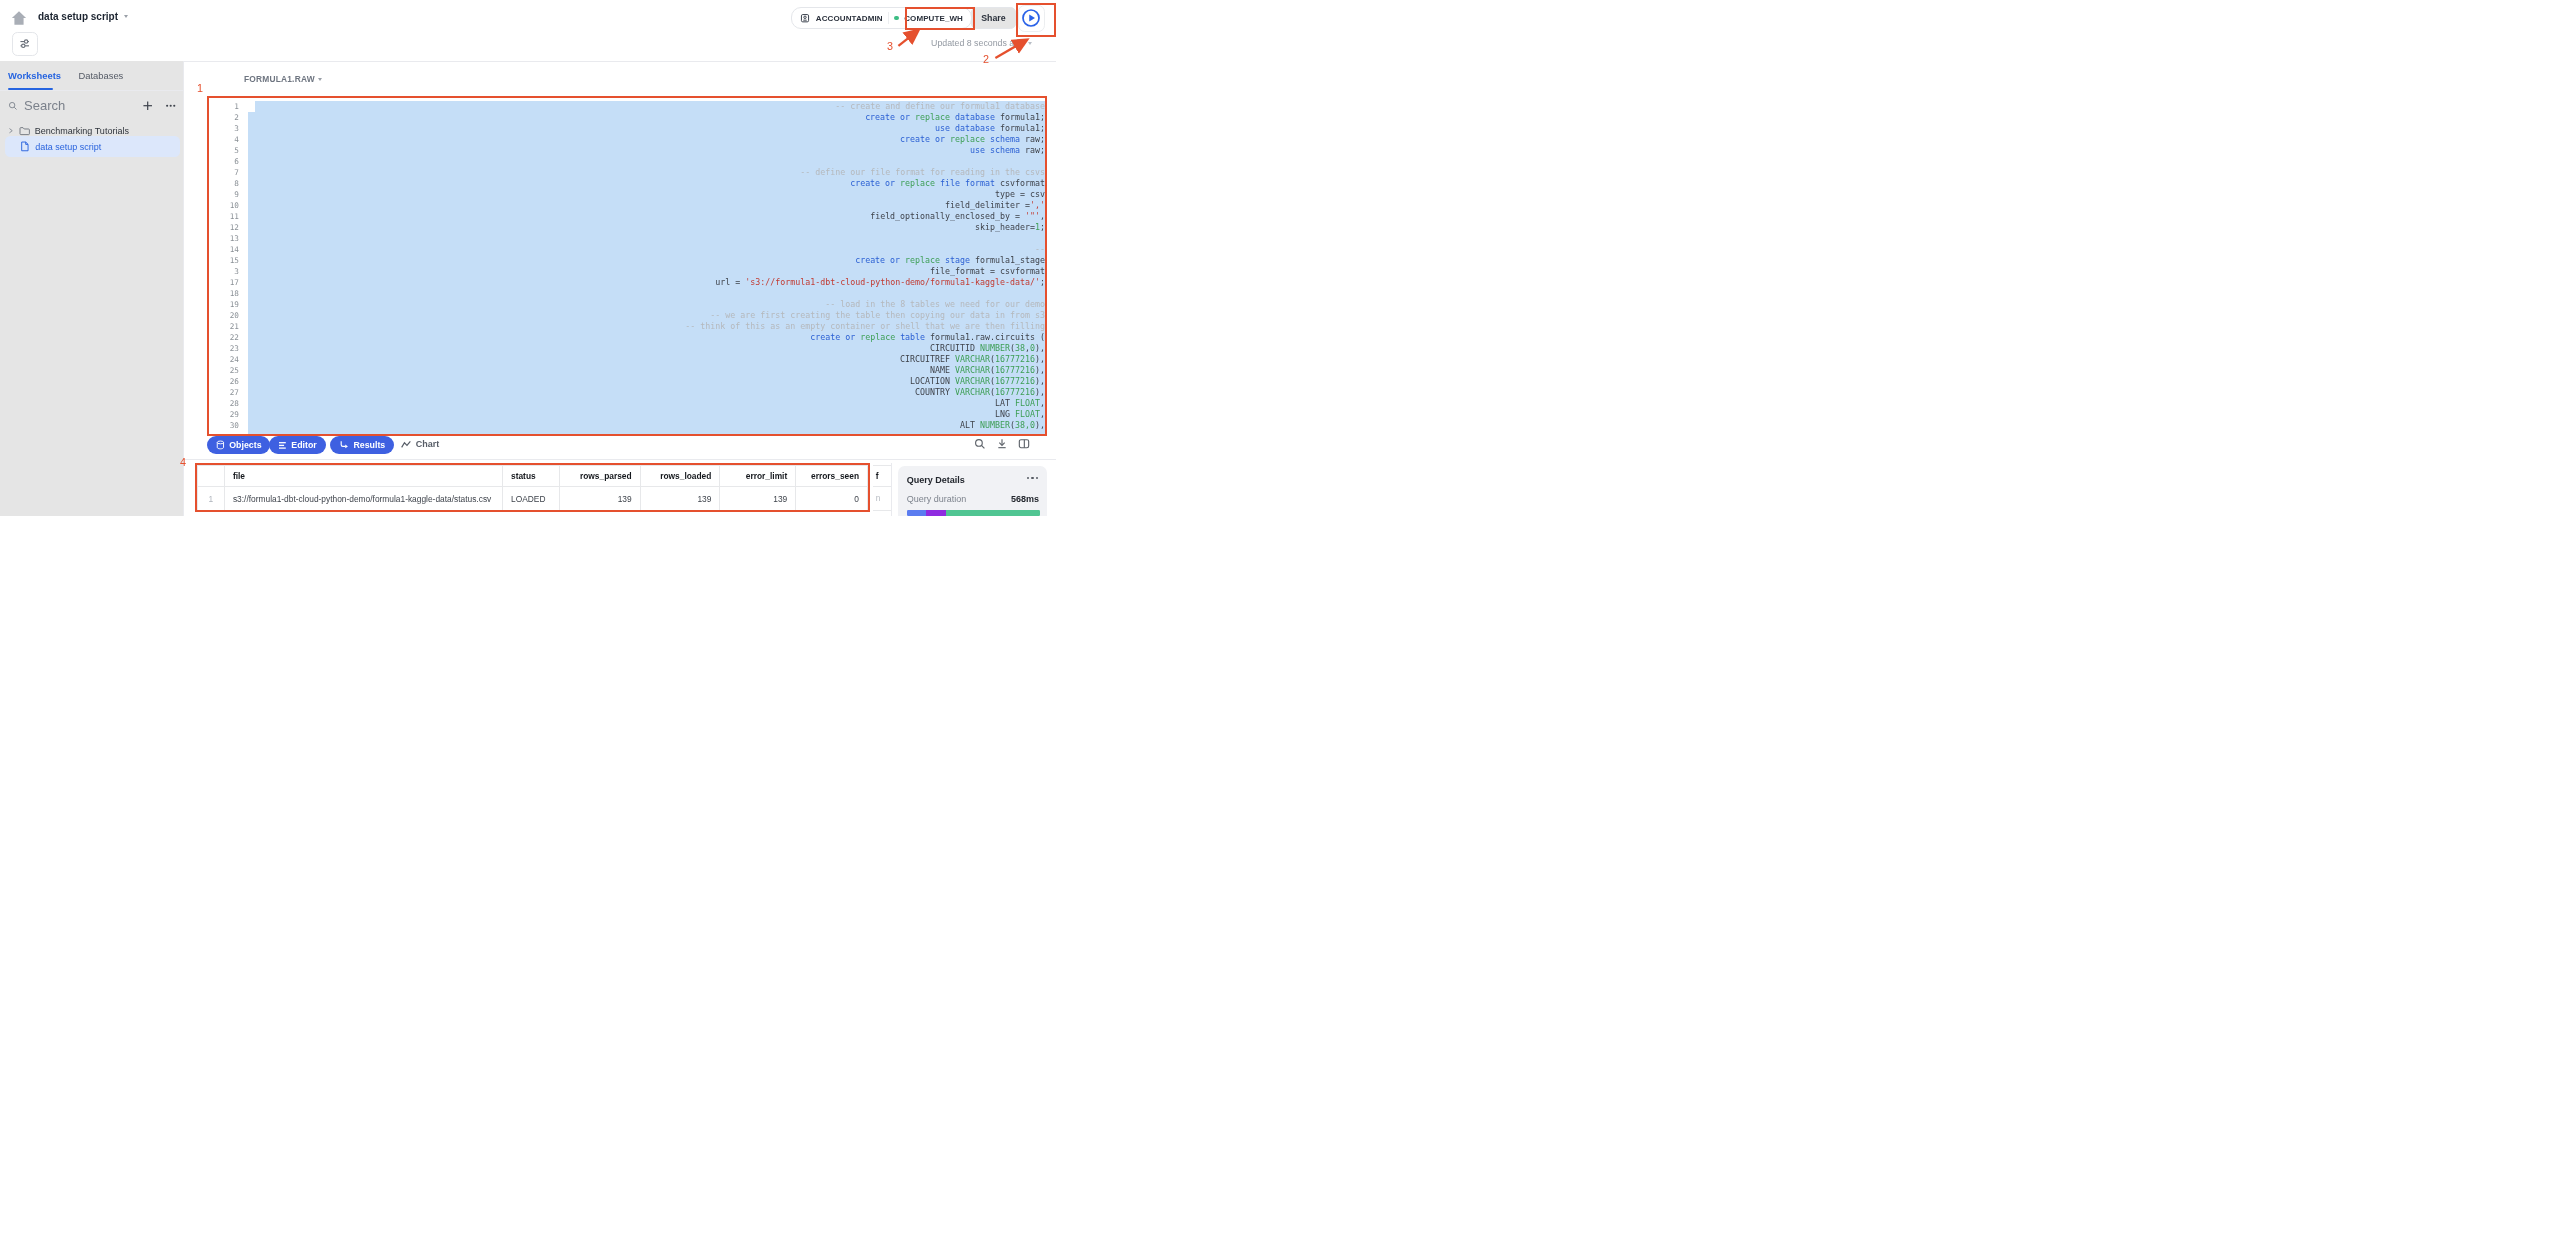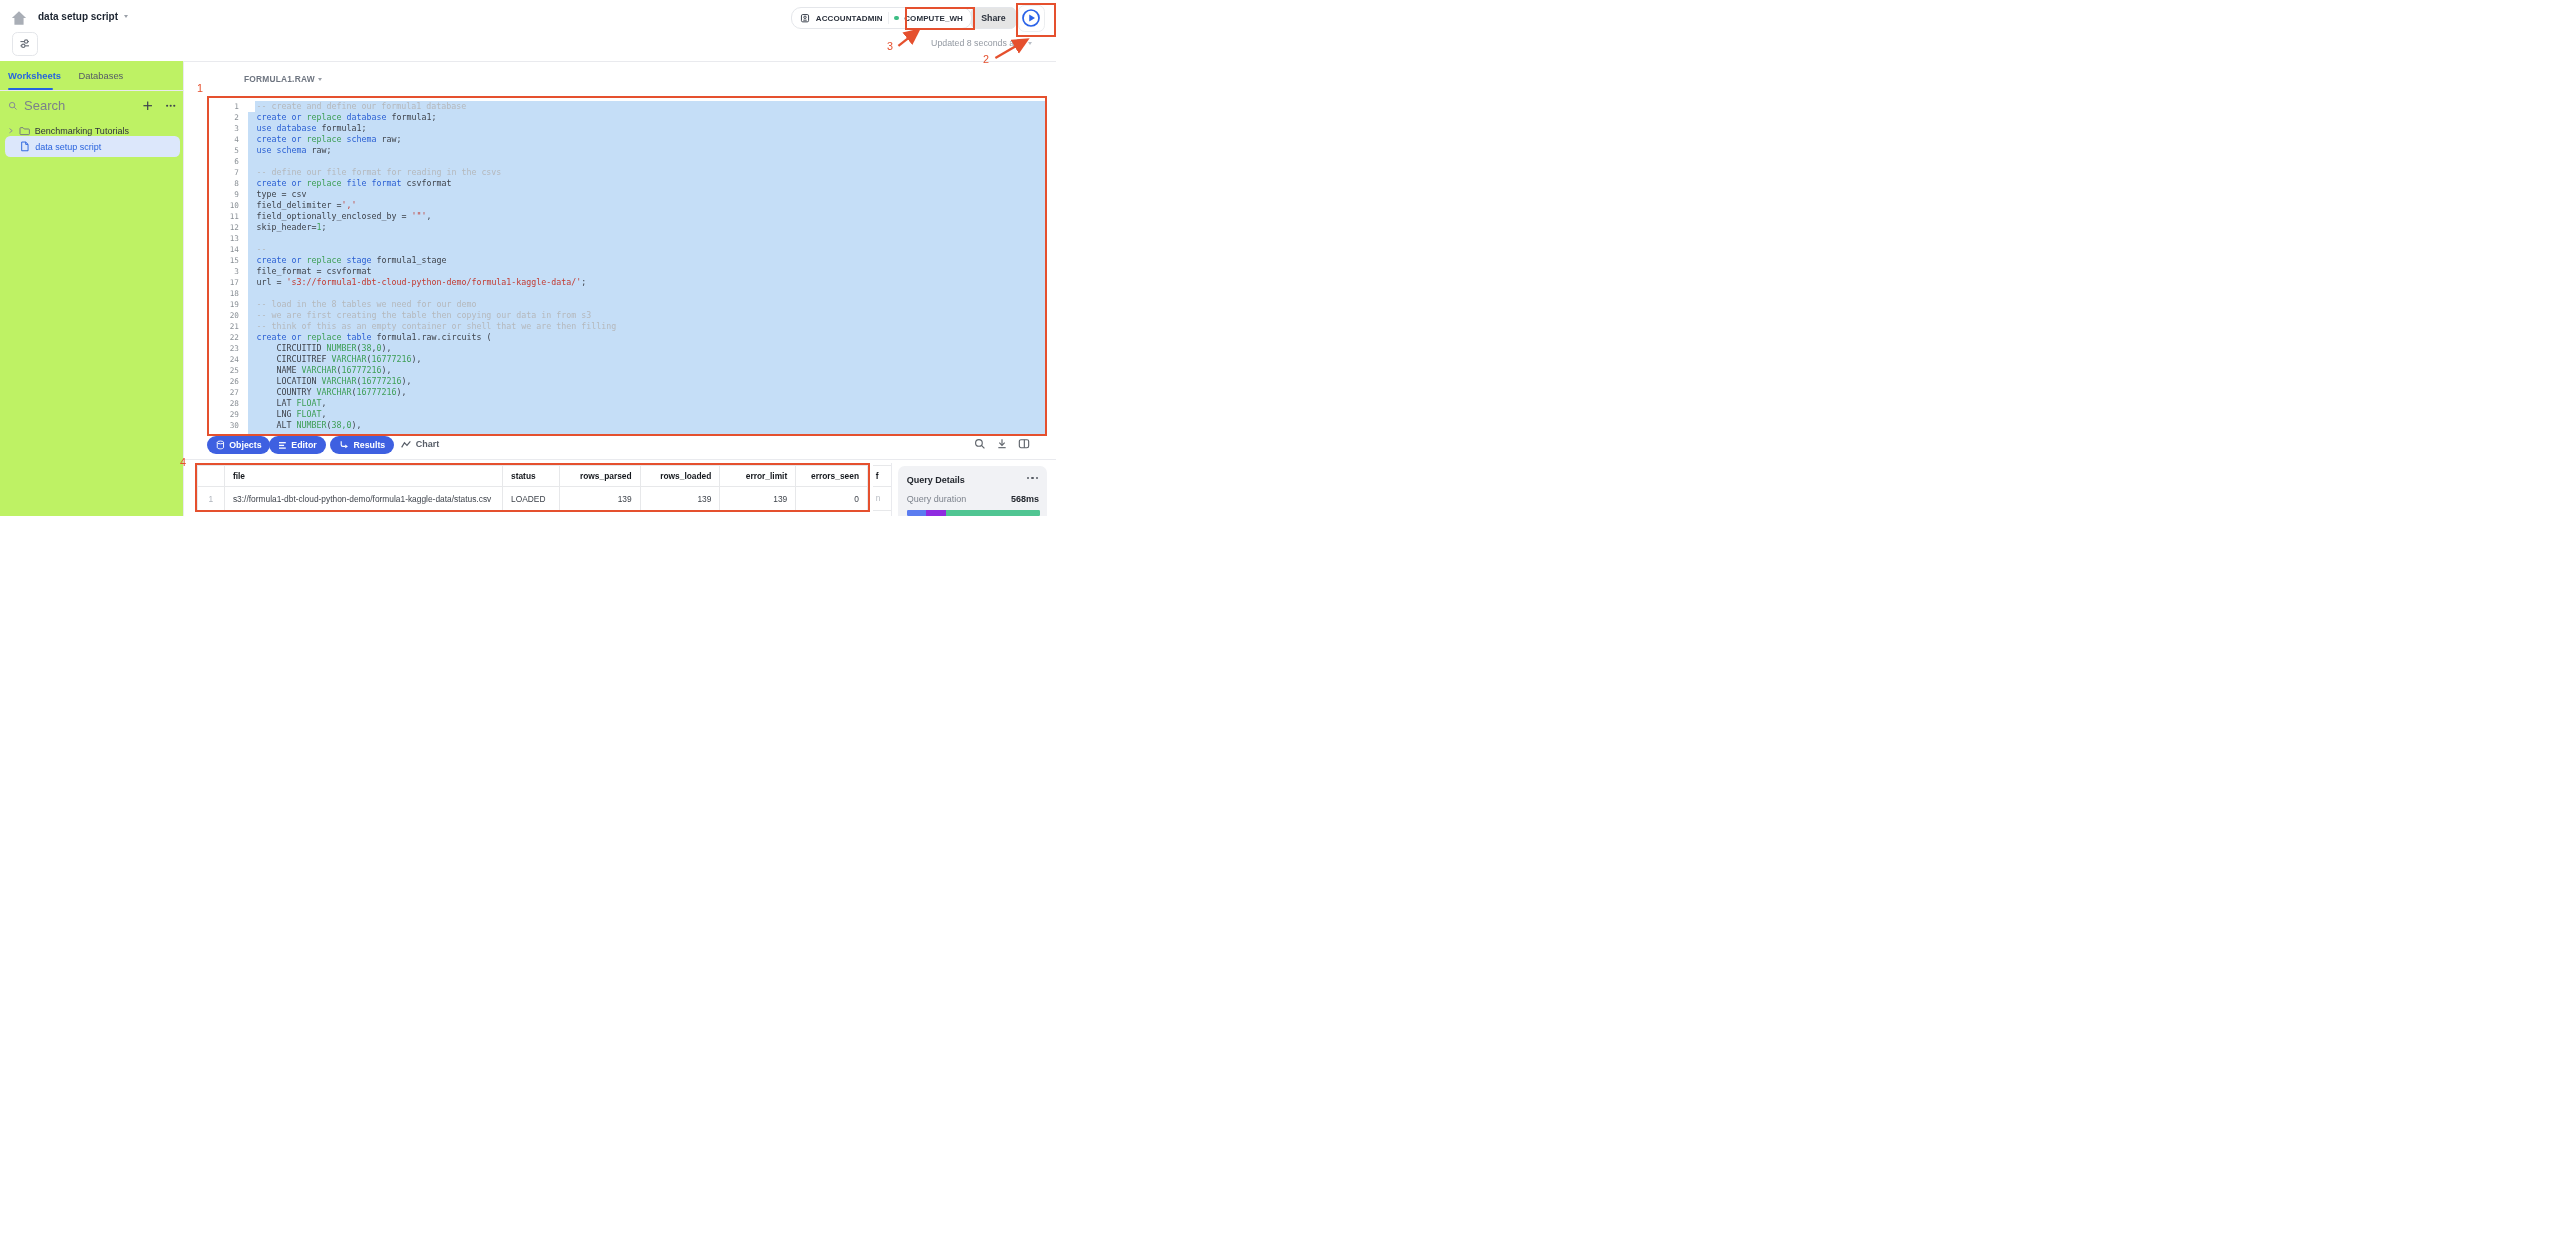--- a/index.html
+++ b/index.html
@@ -25,41 +25,41 @@
            display:grid;place-items:center;cursor:pointer;}
   .updated{right:24px;top:38px;display:flex;align-items:center;gap:4px;font-size:8.8px;color:#9298a1;}
   .hdr-line{left:183px;right:0;top:61px;height:0.7px;background:#e9eaee;}
 
   
   .ann{border:2px solid #e5502e;z-index:40;pointer-events:none;}
   .ann-label{color:#e5502e;font-size:10.8px;font-weight:500;z-index:41;pointer-events:none;}
   #ann-svg{left:0;top:0;z-index:40;pointer-events:none;}
 
   
-  .sidebar{left:0;top:61px;width:183px;bottom:0;background:#bef264;border-right:0.7px solid #e9eaee;}
+  .sidebar{left:0;top:61px;width:183px;bottom:0;background:#e5e5e5;border-right:0.7px solid #e9eaee;}
   .sb-tabs{position:absolute;left:8px;top:9.4px;display:flex;gap:17.5px;font-size:9.4px;}
   .sb-tab-active{color:#2664e0;font-weight:700;cursor:pointer;}
   .sb-tab{color:#555b66;font-weight:400;cursor:pointer;}
   .sb-underline{position:absolute;left:8px;top:27px;width:45px;height:2px;background:#2664e0;border-radius:1.3px;}
   .sb-tabline{position:absolute;left:0;right:0;top:29px;height:0.7px;background:#e9eaee;}
   .sb-search{position:absolute;left:8px;right:6.7px;top:36px;height:17.5px;display:flex;align-items:center;gap:6px;}
   .sb-search .ph{flex:1;font-size:13px;color:#7b818b;}
   .sb-row1{position:absolute;left:6.7px;right:4px;top:62px;height:16px;display:flex;align-items:center;gap:4.7px;
            font-size:9px;color:#2f343c;cursor:pointer;}
   .sb-selected{position:absolute;left:5.4px;right:3.4px;top:75px;height:21px;background:#dce7fb;border-radius:5.4px;
                display:flex;align-items:center;gap:5.4px;padding-left:15px;font-size:9px;font-weight:500;color:#2a63dd;cursor:pointer;}
 
   
   .sheet-tab{left:244px;top:74px;display:flex;align-items:center;gap:3px;cursor:pointer;}
   .sheet-tab .lbl{font-size:8.4px;font-weight:700;color:#6e7580;letter-spacing:0.2px;} 
   .editor{left:209px;top:98px;width:836px;height:336px;overflow:hidden;background:#fff;
           font-family:"DejaVu Sans Mono",monospace;font-size:8.3px;line-height:11px;padding-top:3.4px;box-sizing:border-box;}
   .ed-row{display:flex;height:11px;}
   .ed-ln{flex:none;width:30px;padding-right:8.8px;text-align:right;color:#8b9197;font-size:7.7px;background:#fff;}
-  .ed-code{flex:1;background:#c5def7;white-space:pre;color:#3f434b;padding-left:8.8px;}
+  .ed-code{flex:1;background:#c5def7;white-space:pre;color:#3f434b;padding-left:8.8px;text-align:right;}
   .ed-row.first .ed-code{margin-left:7.4px;padding-left:1.3px;}
   .tk-c{color:#b5b8bc;} .tk-k{color:#2a5fd3;} .tk-g{color:#3d9e55;} .tk-s{color:#c23b32;} .tk-p{color:#3f434b;}
 
   
   .pill{position:absolute;top:436px;height:18px;border-radius:9.4px;background:#3e60e1;color:#fff;display:flex;
         align-items:center;gap:4.7px;padding:0 8.8px;font-size:8.8px;font-weight:700;cursor:pointer;}
   .chart-tab{left:401px;top:439px;display:flex;align-items:center;gap:4.7px;color:#575d67;font-size:9px;font-weight:600;cursor:pointer;}
   .res-icon{top:438px;width:12px;height:12px;color:#5d6269;cursor:pointer;}
   .tb-line{left:183px;right:0;top:459px;height:0.7px;background:#e9eaee;}
 

